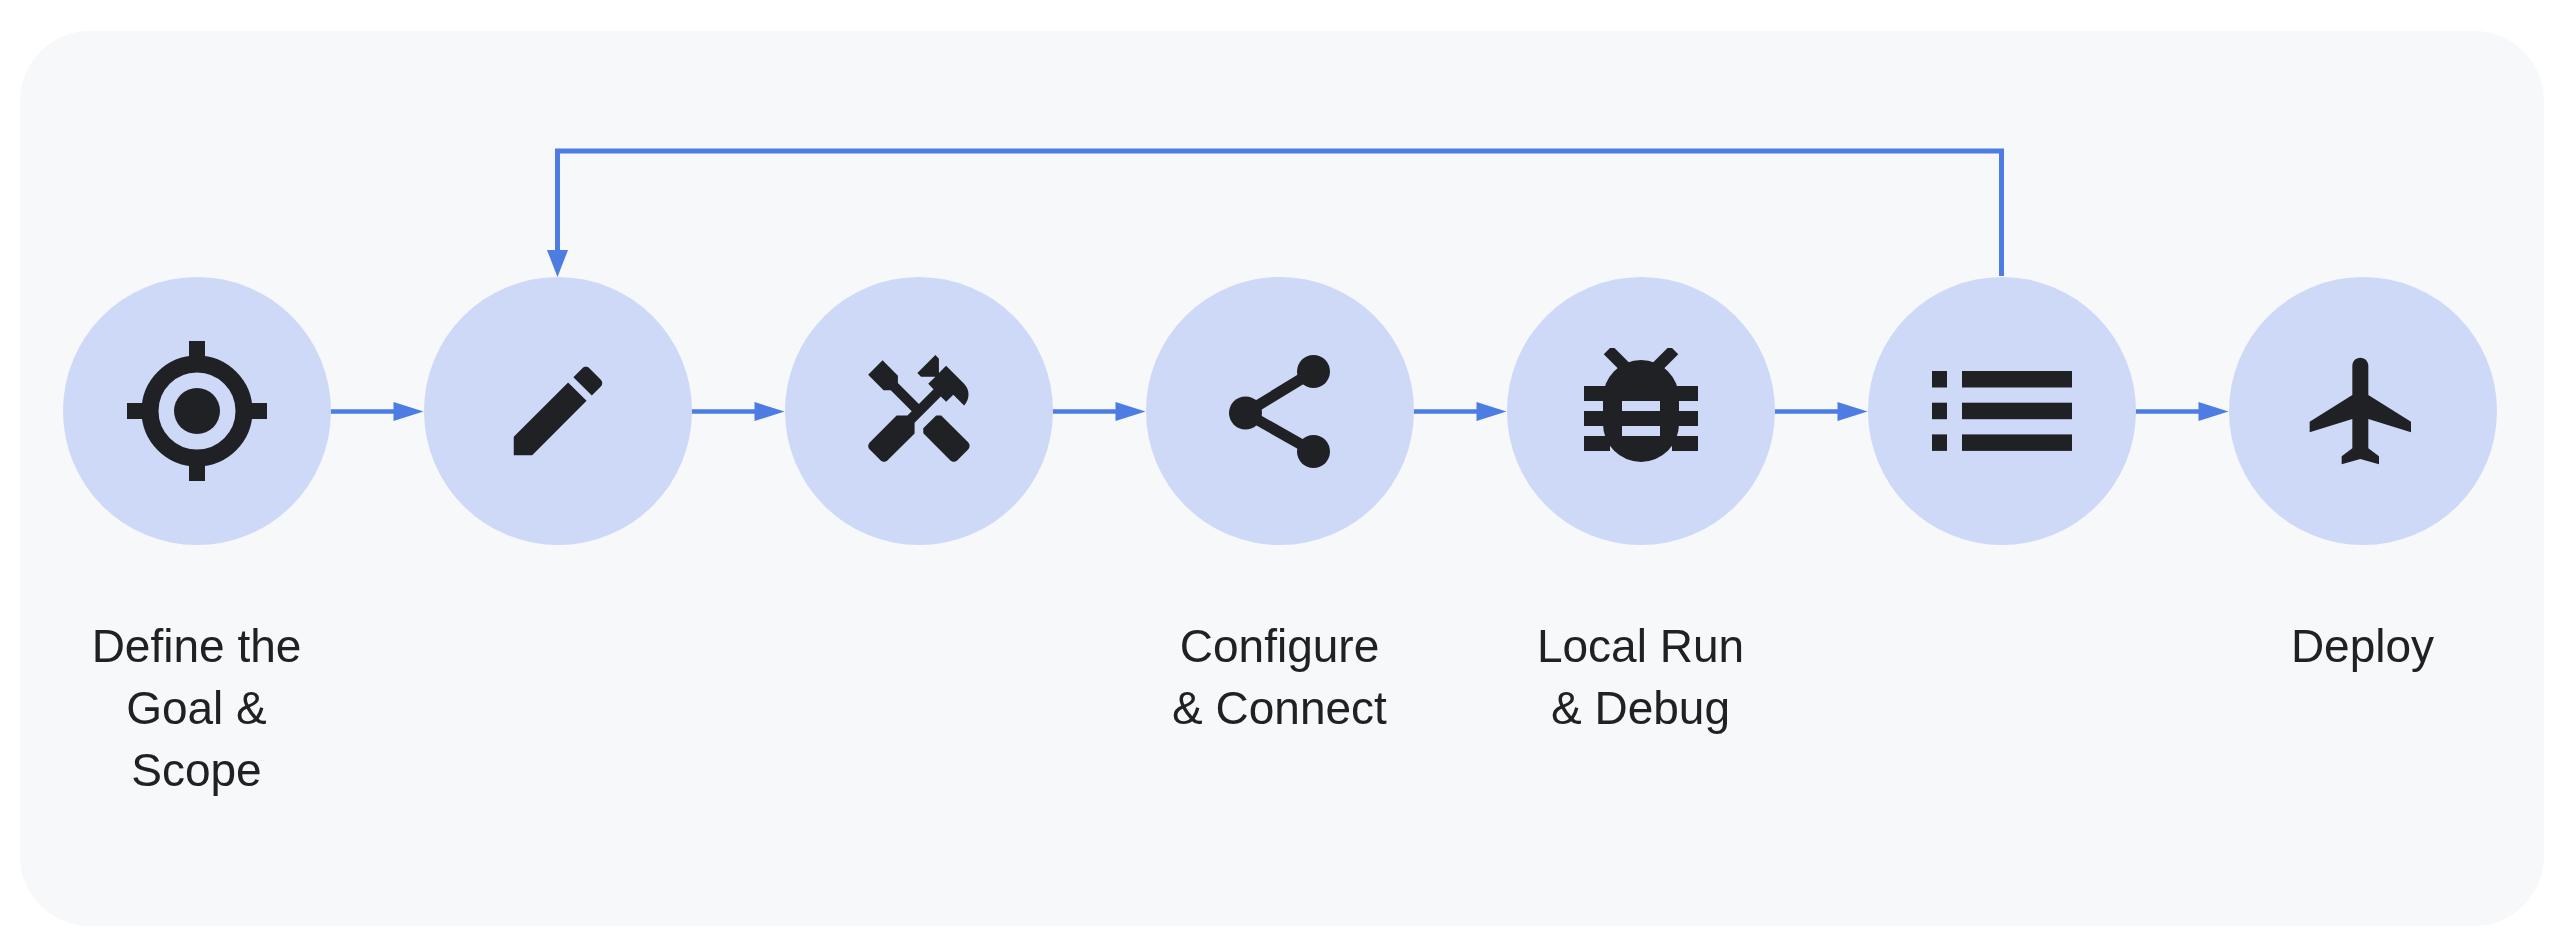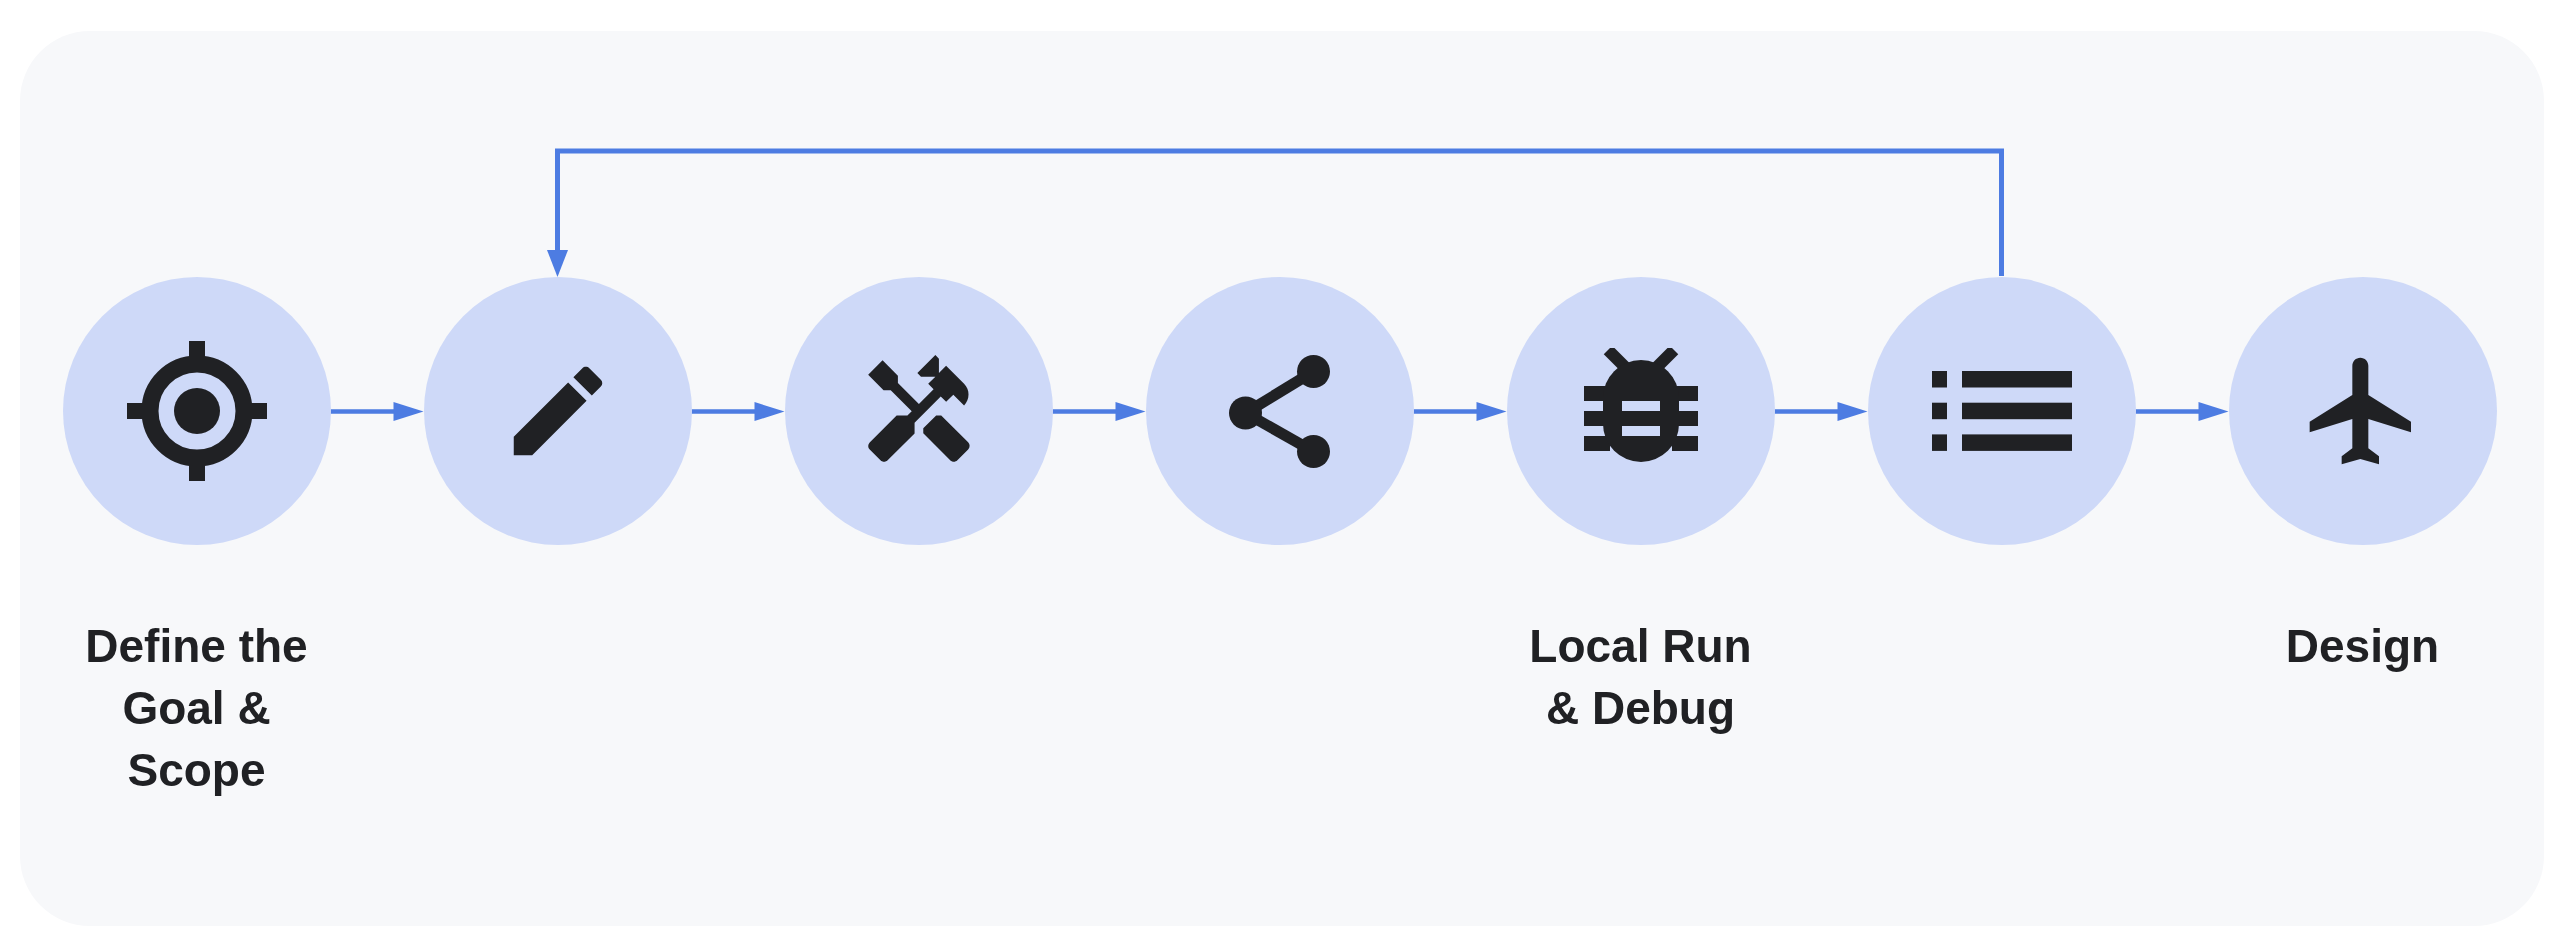--- a/index.html
+++ b/index.html
@@ -44,21 +44,21 @@
     display:flex;align-items:center;justify-content:center;
     flex:0 0 auto;
   }
   .label{
     margin-top:70px;
     font-size:46px;
     line-height:62px;
     color:var(--text-color);
     text-align:center;
     white-space:pre-line;
-    font-weight:700;
+    font-weight:400;
   }
   .ic{display:block;}
   .ic .dk{fill:var(--icon-color);}
   .ic .lt{fill:var(--circle-fill);}
   .ic .dkstroke{stroke:var(--icon-color);fill:none;}
 </style>
 </head>
 <body>
 
 <div class="panel"></div>
@@ -124,20 +124,22 @@
 <div class="step" style="left:1099.5px">
   <div class="circle">
     <svg class="ic" width="101" height="113" viewBox="0 0 101 113" xmlns="http://www.w3.org/2000/svg">
       <line x1="16.5" y1="58" x2="84.5" y2="16.5" stroke="var(--icon-color)" stroke-width="11"></line>
       <line x1="16.5" y1="58" x2="84.5" y2="96.5" stroke="var(--icon-color)" stroke-width="11"></line>
       <circle class="dk" cx="16.5" cy="58" r="16.5"></circle>
       <circle class="dk" cx="84.5" cy="16.5" r="16.5"></circle>
       <circle class="dk" cx="84.5" cy="96.5" r="16.5"></circle>
     </svg>
   </div>
+  <div class="label">Configure
+&amp; Connect</div>
 </div>
 
 <div class="step" style="left:1460.5px">
   <div class="circle">
     <svg class="ic" width="114" height="126" viewBox="0 0 114 126" xmlns="http://www.w3.org/2000/svg">
       <line x1="24" y1="2" x2="42" y2="20" stroke="var(--icon-color)" stroke-width="12"></line>
       <line x1="90" y1="2" x2="72" y2="20" stroke="var(--icon-color)" stroke-width="12"></line>
       <rect class="dk" x="0" y="38" width="26" height="15"></rect>
       <rect class="dk" x="0" y="63" width="26" height="15"></rect>
       <rect class="dk" x="0" y="88" width="26" height="15"></rect>
@@ -165,14 +167,14 @@
     </svg>
   </div>
 </div>
 
 <div class="step" style="left:2182.5px">
   <div class="circle">
     <svg class="ic" width="128" height="128" viewBox="0 0 24 24" xmlns="http://www.w3.org/2000/svg">
       <path class="dk" d="M21 16v-2l-8-5V3.5c0-.83-.67-1.5-1.5-1.5S10 2.67 10 3.5V9l-8 5v2l8-2.5V19l-2 1.5V22l3.5-1 3.5 1v-1.5L13 19v-5.5l8 2.5z"></path>
     </svg>
   </div>
-  <div class="label">Design</div>
+  <div class="label">Deploy</div>
 </div>
 
 </body></html>

